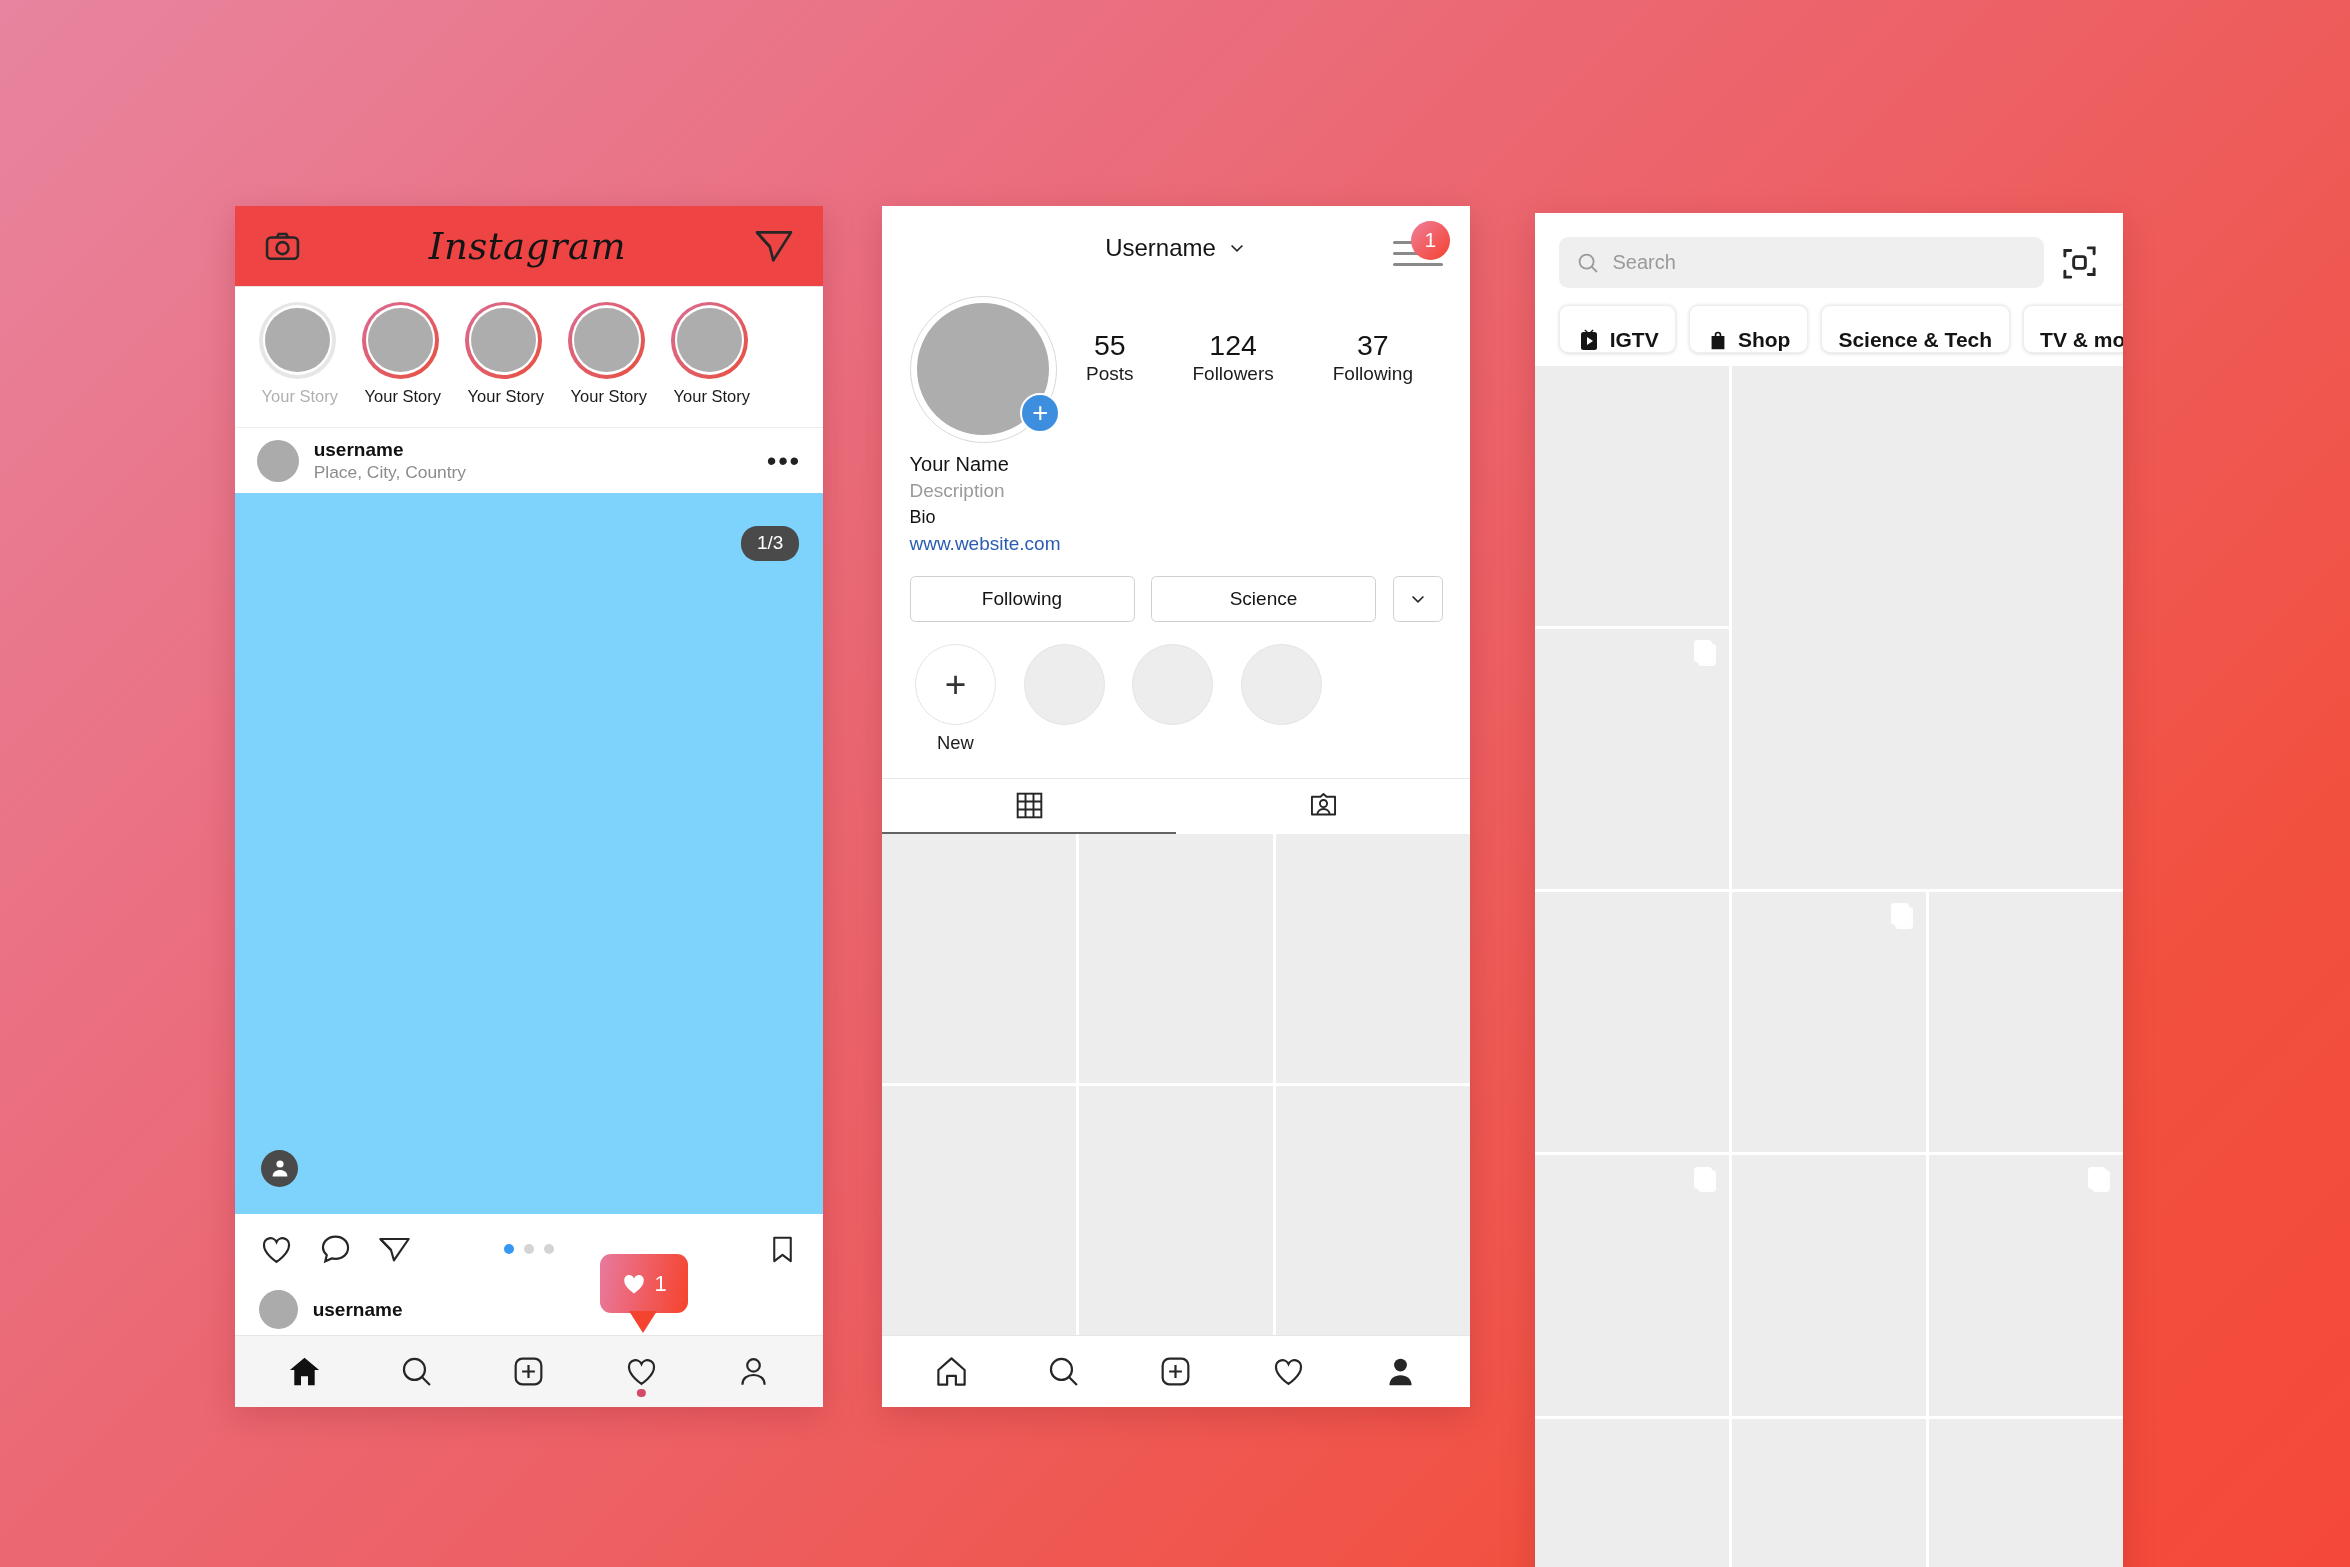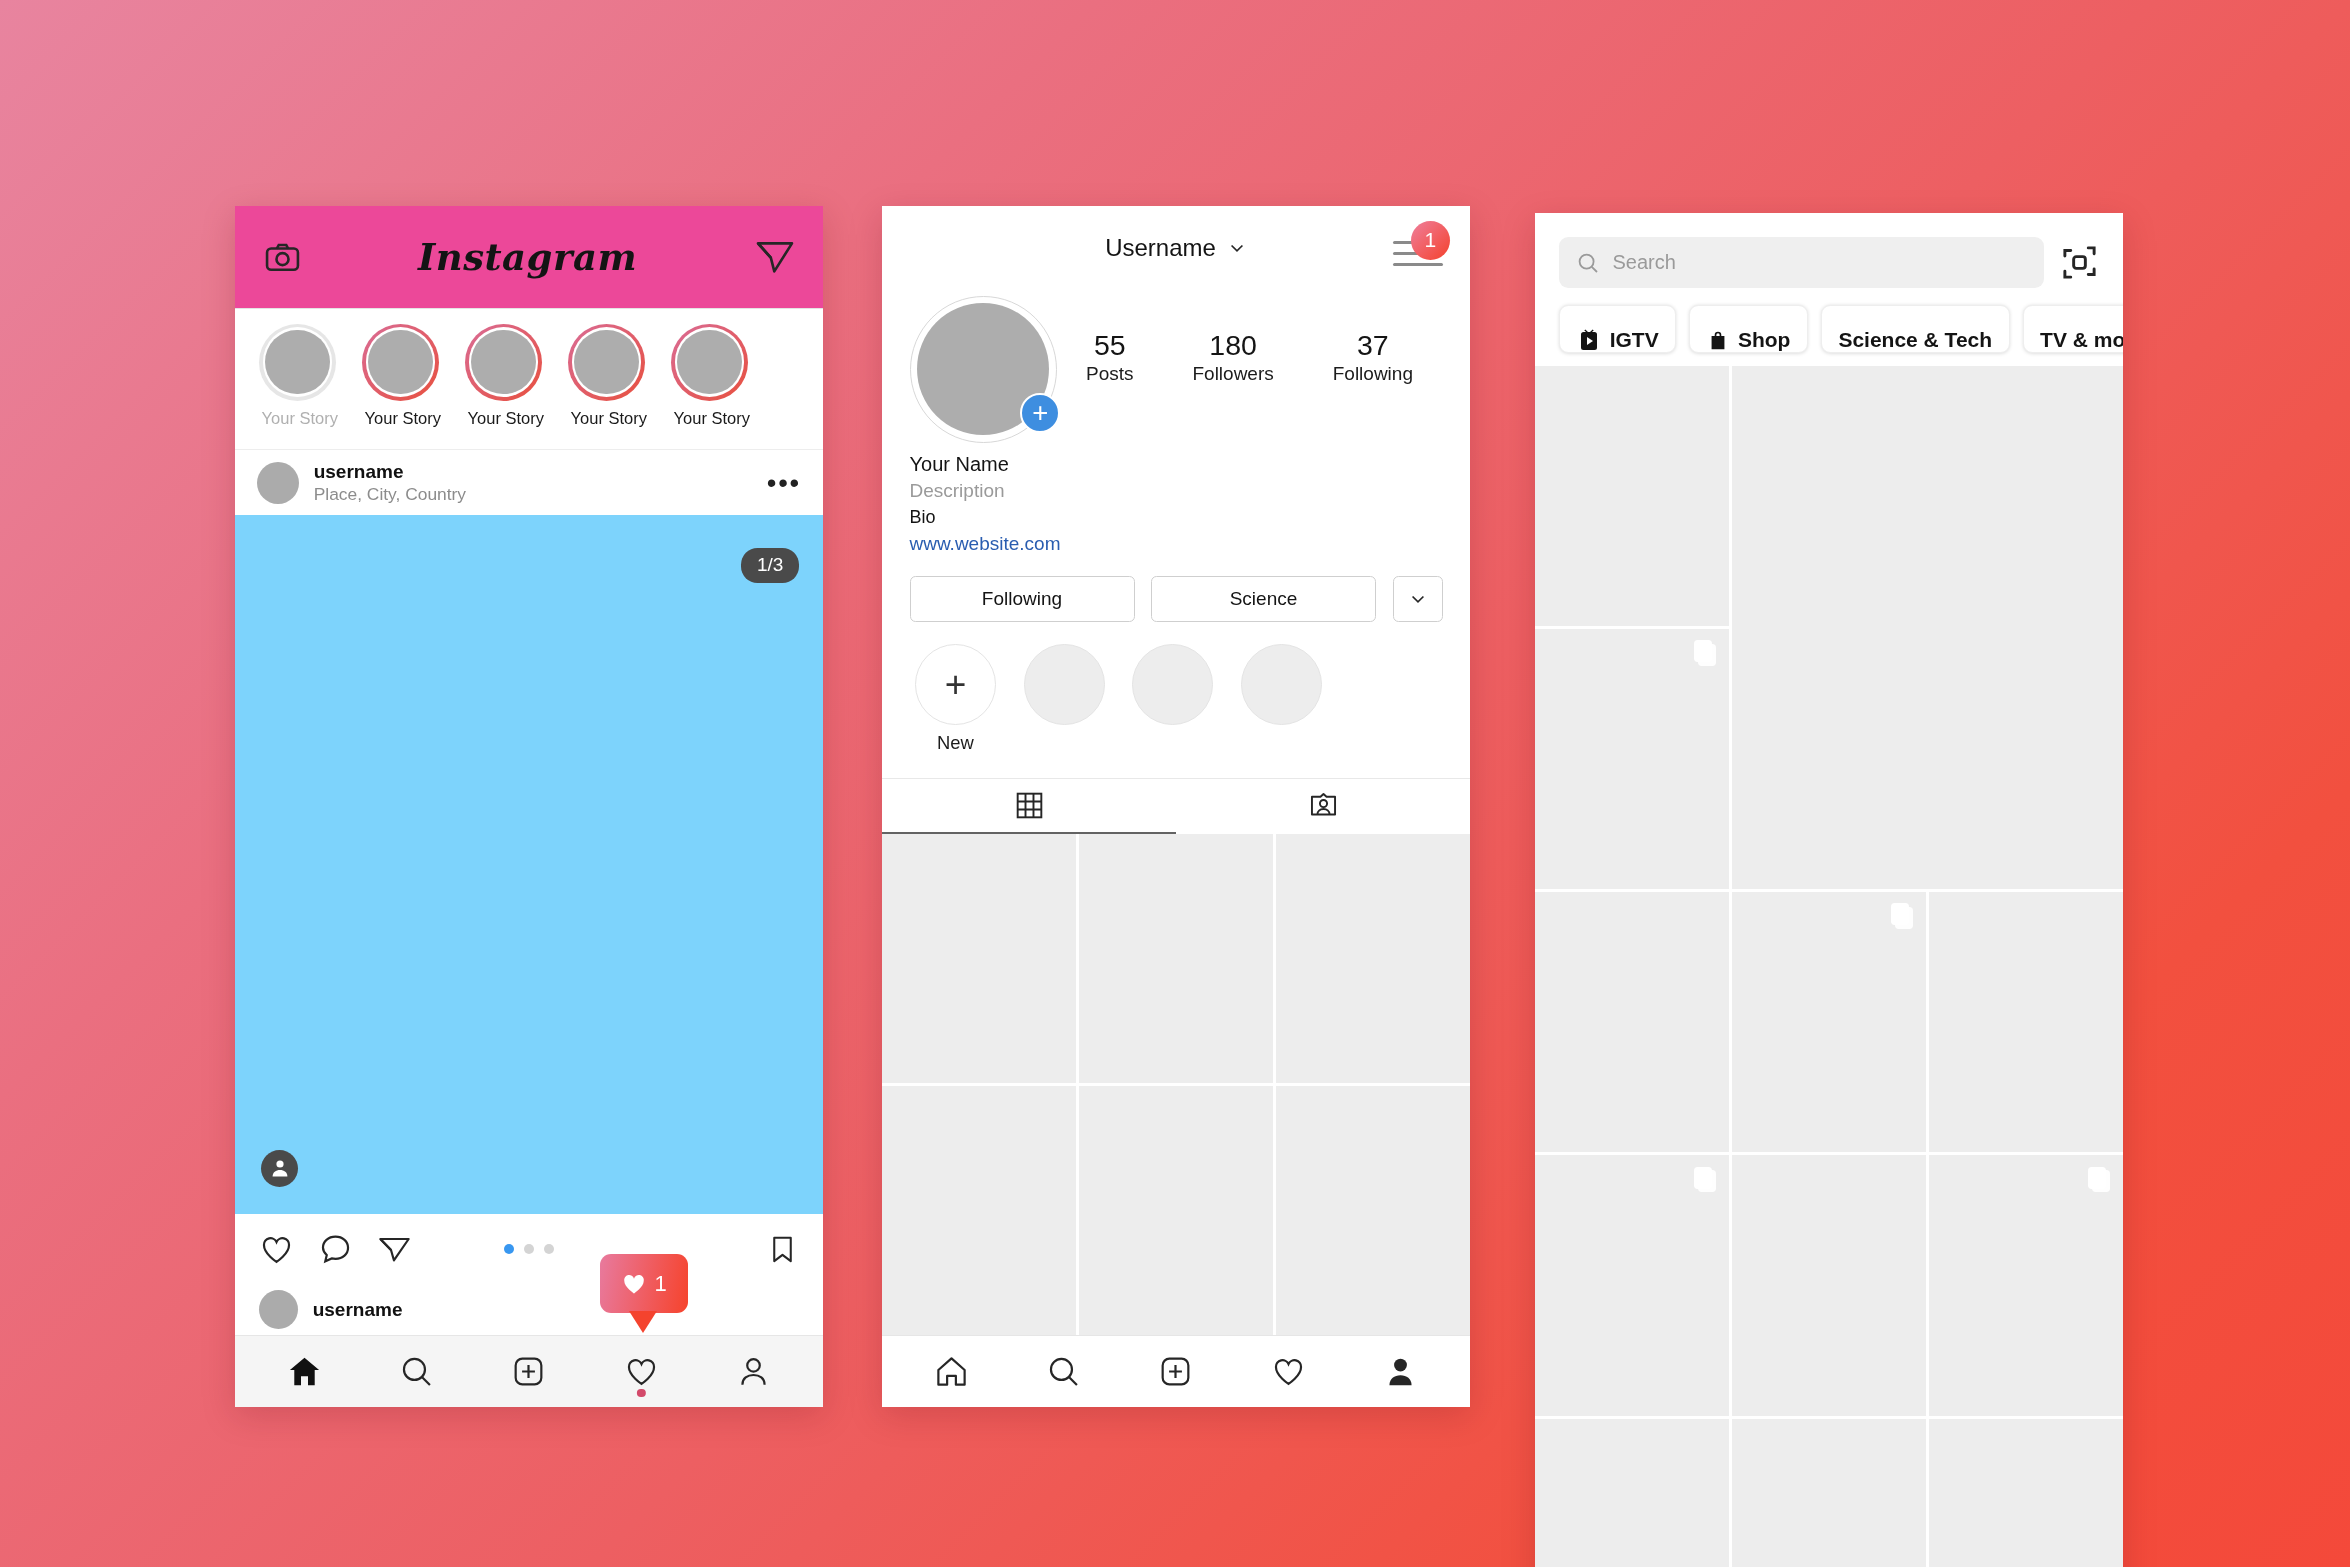--- a/index.html
+++ b/index.html
@@ -15,22 +15,22 @@
     position:absolute; background:#fff; overflow:hidden;
     box-shadow:0 9.2px 31px rgba(120,20,30,.22);
     display:flex; flex-direction:column;
   }
   #phone1 { left:235px; top:206px; width:588px; height:1201px; }
   #phone2 { left:882px; top:206px; width:588px; height:1201px; }
   #phone3 { left:1535px; top:213px; width:588px; height:1538px; }
 
   
   .ig-header {
-    height:103px; background:#ec4899; border-bottom:0.9px solid #e4e4e4;
-    display:flex; align-items:center; justify-content:space-between; padding:0 27.5px; flex:0 0 auto;font-weight:bold;
+    height:81px; background:#ef4444; border-bottom:0.9px solid #e4e4e4;
+    display:flex; align-items:center; justify-content:space-between; padding:0 27.5px; flex:0 0 auto;
   }
   .ig-logo { font-family:"DejaVu Serif", serif; font-style:italic; font-size:37px; color:#141414; letter-spacing:0.5px; }
   .ico { display:flex; align-items:center; justify-content:center; }
 
   .stories { height:140px; background:#fff; display:flex; align-items:flex-start; padding:14.7px 0 0 24px; gap:24px; flex:0 0 auto; overflow:hidden; }
   .story { width:79px; flex:0 0 auto; text-align:right; }
   .story .ring {
     width:77px; height:77px; border-radius:50%; padding:3.7px;
     background:linear-gradient(135deg,#d96c96,#e8503e);
     display:flex; align-items:center; justify-content:center;
@@ -330,21 +330,21 @@
             <div class="fill"></div>
           </div>
         <span class="plus-badge">+</span>
       </div>
       <div class="stats">
         <div class="stat">
           <div class="num">55</div>
           <div class="lb">Posts</div>
         </div>
         <div class="stat">
-          <div class="num">180</div>
+          <div class="num">124</div>
           <div class="lb">Followers</div>
         </div>
         <div class="stat">
           <div class="num">37</div>
           <div class="lb">Following</div>
         </div>
       </div>
     </div>
 
     <div class="bio">

